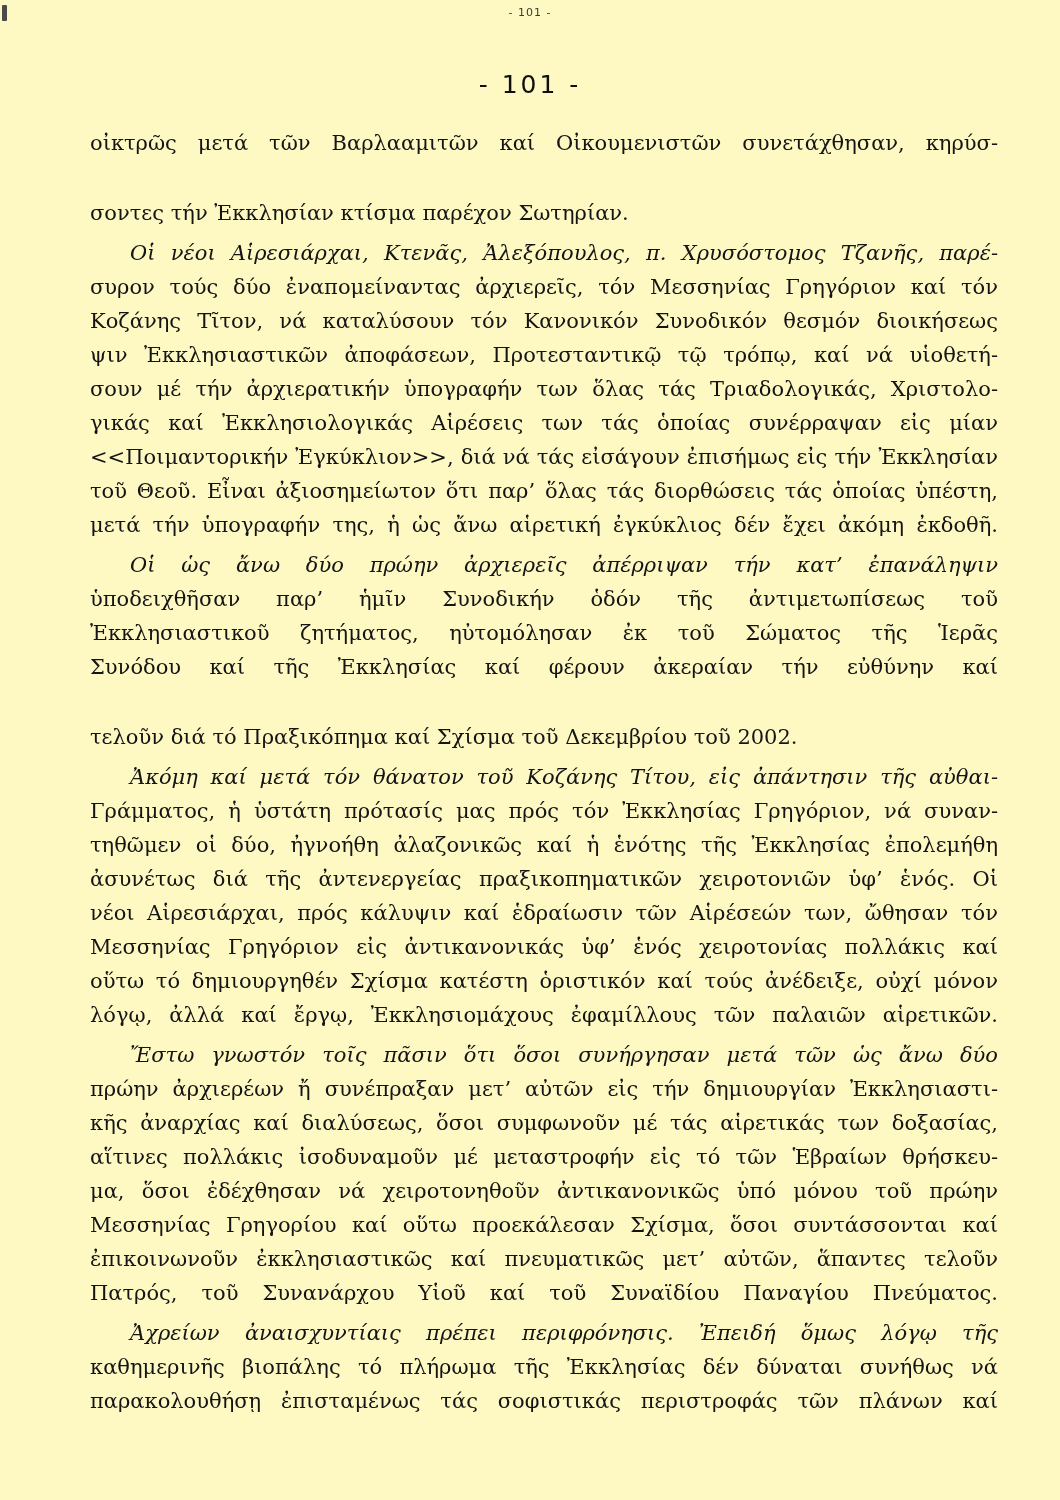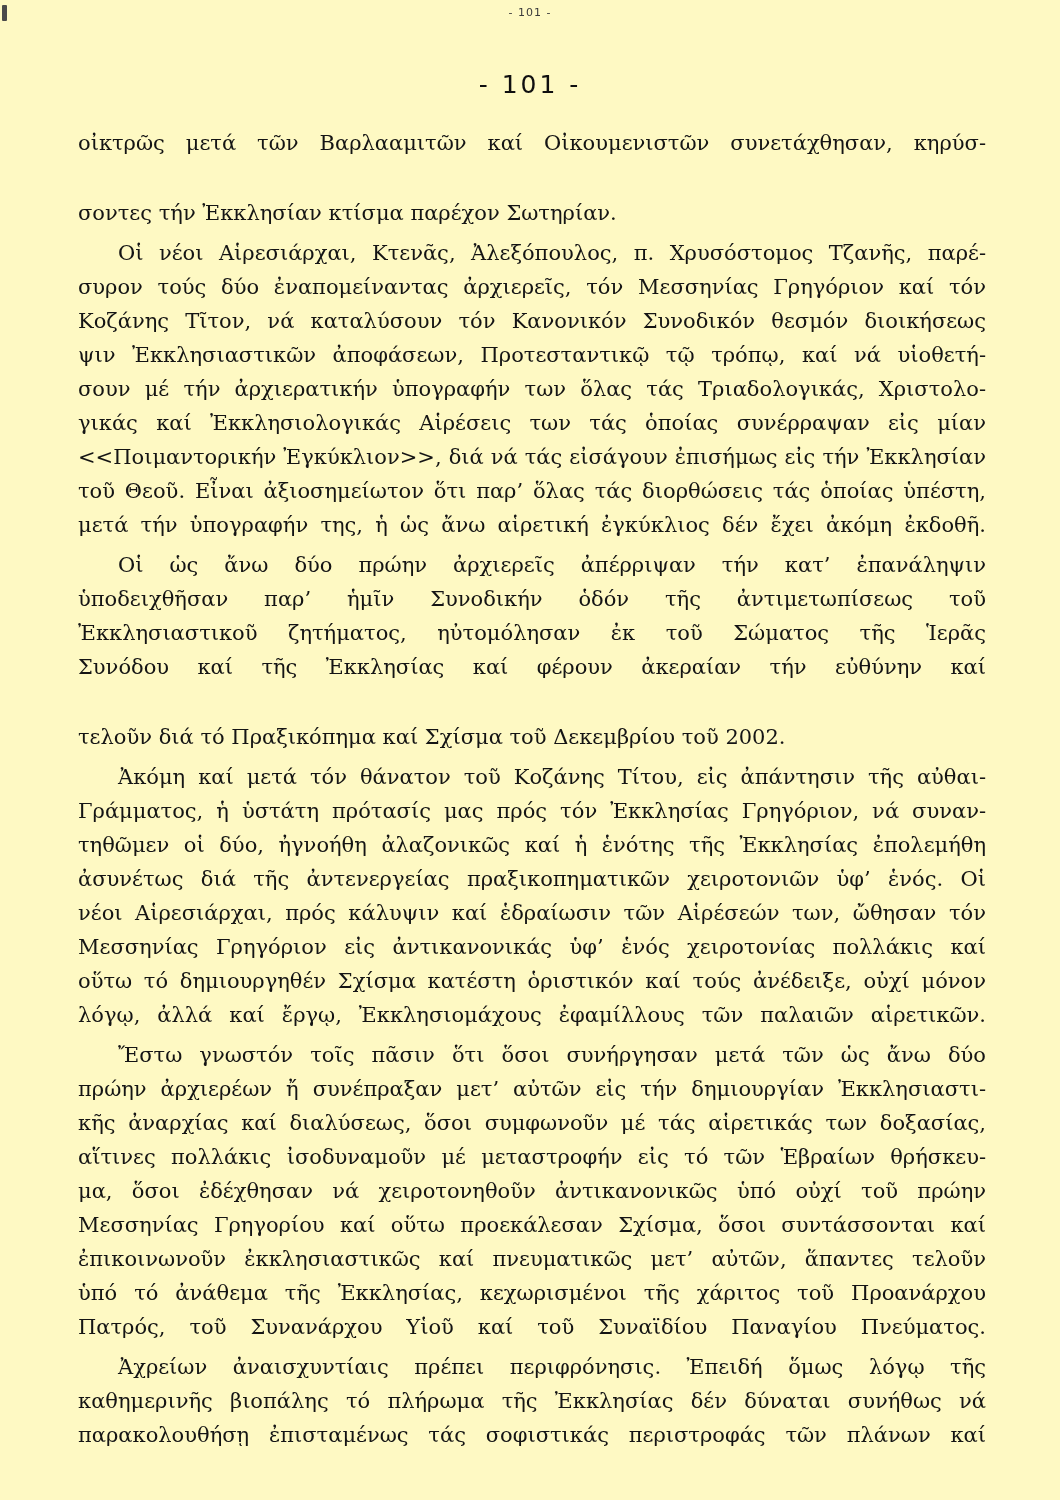--- a/index.html
+++ b/index.html
@@ -42,40 +42,41 @@
     left: 0;
     right: 0;
     text-align: center;
     font-family: "DejaVu Sans", "Liberation Sans", sans-serif;
     font-size: 25px;
     letter-spacing: 3px;
     color: #0f0f0f;
   }
   .body-text {
     position: absolute;
-    left: 78px;
+    left: 90px;
     top: 126px;
     width: 908px;
     font-size: 21px;
     line-height: 34px;
     color: #141414;
   }
   .paragraph {
     margin: 0 0 6px 0;
   }
   .line {
     text-align: justify;
     text-align-last: justify;
   }
   .line.last {
     text-align-last: left;
     margin-top: 36px;
   }
   .line.indent {
     text-indent: 40px;
+    font-style: italic;
   }
   .run.b {
     font-weight: normal;
   }
 </style>
 </head>
 <body>
 
 <div class="page">
   <div class="scan-mark"></div>
@@ -112,24 +113,23 @@
         <div class="line"><span class="run">νέοι Αἱρεσιάρχαι, πρός κάλυψιν καί ἑδραίωσιν τῶν Αἱρέσεών των, ὤθησαν τόν</span></div>
         <div class="line"><span class="run">Μεσσηνίας Γρηγόριον εἰς ἀντικανονικάς ὑφ’ ἑνός χειροτονίας πολλάκις καί</span></div>
         <div class="line"><span class="run">οὕτω τό δημιουργηθέν Σχίσμα κατέστη ὁριστικόν καί τούς ἀνέδειξε, οὐχί μόνον</span></div>
         <div class="line"><span class="run">λόγῳ, ἀλλά καί ἔργῳ, Ἐκκλησιομάχους ἐφαμίλλους τῶν παλαιῶν αἱρετικῶν.</span></div>
       </div>
       <div class="paragraph">
         <div class="line indent"><span class="run">Ἔστω γνωστόν τοῖς πᾶσιν ὅτι ὅσοι συνήργησαν μετά τῶν ὡς ἄνω δύο</span></div>
         <div class="line"><span class="run">πρώην ἀρχιερέων ἤ συνέπραξαν μετ’ αὐτῶν εἰς τήν δημιουργίαν Ἐκκλησιαστι-</span></div>
         <div class="line"><span class="run">κῆς ἀναρχίας καί διαλύσεως, ὅσοι συμφωνοῦν μέ τάς αἱρετικάς των δοξασίας,</span></div>
         <div class="line"><span class="run">αἵτινες πολλάκις ἰσοδυναμοῦν μέ μεταστροφήν εἰς τό τῶν Ἑβραίων θρήσκευ-</span></div>
-        <div class="line"><span class="run">μα, ὅσοι ἐδέχθησαν νά χειροτονηθοῦν ἀντικανονικῶς </span><span class="run b">ὑπό οὐχί</span><span class="run"> τοῦ πρώην</span></div>
+        <div class="line"><span class="run">μα, ὅσοι ἐδέχθησαν νά χειροτονηθοῦν ἀντικανονικῶς </span><span class="run b">ὑπό μόνου</span><span class="run"> τοῦ πρώην</span></div>
         <div class="line"><span class="run">Μεσσηνίας Γρηγορίου καί οὕτω προεκάλεσαν Σχίσμα, ὅσοι συντάσσονται καί</span></div>
         <div class="line"><span class="run">ἐπικοινωνοῦν ἐκκλησιαστικῶς καί πνευματικῶς μετ’ αὐτῶν, ἅπαντες </span><span class="run b">τελοῦν</span></div>
-        <div class="line"><span class="run b">ὑπό τό ἀνάθεμα τῆς Ἐκκλησίας</span><span class="run">, κεχωρισμένοι τῆς χάριτος τοῦ Προανάρχου</span></div>
         <div class="line"><span class="run">Πατρός, τοῦ Συνανάρχου Υἱοῦ καί τοῦ Συναϊδίου Παναγίου Πνεύματος.</span></div>
       </div>
       <div class="paragraph">
         <div class="line indent"><span class="run">Ἀχρείων ἀναισχυντίαις πρέπει περιφρόνησις. Ἐπειδή ὅμως λόγῳ τῆς</span></div>
         <div class="line"><span class="run">καθημερινῆς βιοπάλης τό πλήρωμα τῆς Ἐκκλησίας δέν δύναται συνήθως νά</span></div>
         <div class="line"><span class="run">παρακολουθήσῃ ἐπισταμένως τάς σοφιστικάς περιστροφάς τῶν πλάνων καί</span></div>
       </div>
     </div>
 </div>
 

